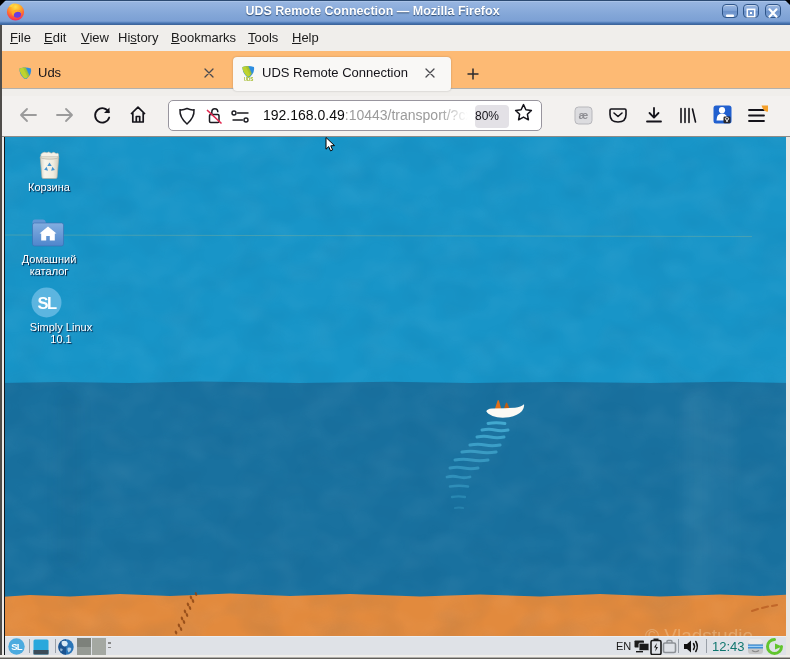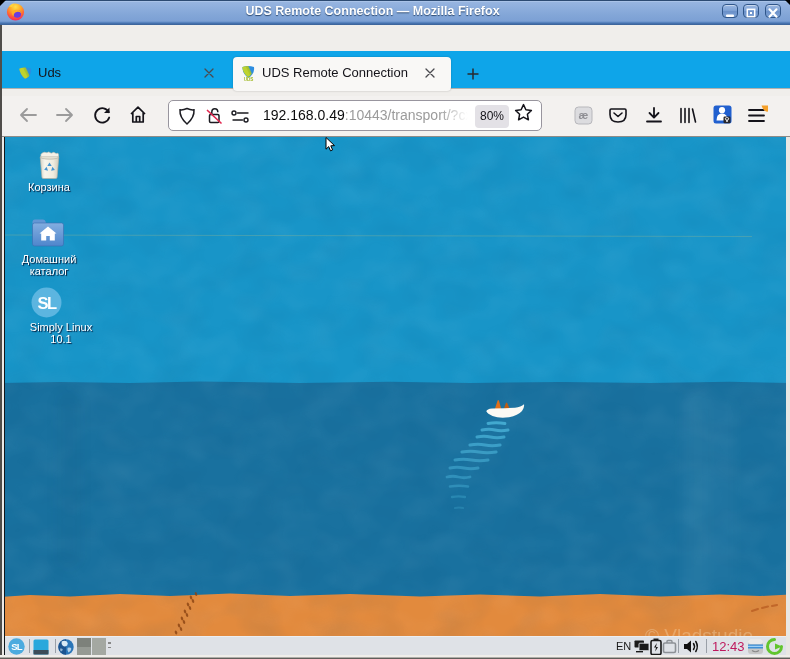--- a/index.html
+++ b/index.html
@@ -19,32 +19,32 @@
   #corner-tl{position:absolute;left:0;top:0;width:6px;height:6px;background:#000;
     clip-path:polygon(0 0,100% 0,0 100%);}
   #corner-tr{position:absolute;right:0;top:0;width:5px;height:5px;background:#000;
     clip-path:polygon(0 0,100% 0,100% 100%);}
 
   
   #menubar{position:absolute;left:0;top:25px;width:790px;height:26px;background:#f0eeeb;}
   .mi{position:absolute;top:0;height:26px;line-height:26px;font-size:13px;color:#1b1b1b;}
 
   
-  #tabbar{position:absolute;left:0;top:51px;width:790px;height:38px;background:#0ea5e9;border-bottom:1px solid #b3b1ad;text-align:right;}
+  #tabbar{position:absolute;left:0;top:51px;width:790px;height:38px;background:#fdba74;border-bottom:1px solid #b3b1ad;text-align:right;}
   #activetab{position:absolute;left:233px;top:6px;width:218px;height:34px;background:#f9f8f6;border-radius:4px;
     box-shadow:0 0 2px rgba(0,0,0,.25);}
   .tabtitle{font-size:13px;color:#15141a;}
 
   
   #navbar{position:absolute;left:0;top:96px;width:790px;height:40px;background:#f3f1ef;}
   #navline{position:absolute;left:0;top:136px;width:790px;height:1px;background:#8e8c88;}
   #urlbar{position:absolute;left:168px;top:4px;width:374px;height:31px;background:#fff;
     border:1px solid #98959e;border-radius:5px;}
   #zoomchip{position:absolute;left:306px;top:4px;width:34px;height:23px;background:#e3e1e6;border-radius:4px;
-    font-size:12px;color:#15141a;text-align:center;line-height:23px;}
+    font-size:12px;color:#15141a;line-height:23px;}
   #urltext{position:absolute;left:94px;top:6px;font-size:14px;color:#0c0c0d;white-space:nowrap;}
   #urltext .gray{color:#9b9b9b;}
 
   
   #content{position:absolute;left:0;top:137px;width:790px;height:518px;background:#1795c8;}
   #deskleft{position:absolute;left:4px;top:137px;width:1px;height:518px;background:#10151a;z-index:30;}
   #winleft{position:absolute;left:0;top:25px;width:2px;height:634px;background:#4f4d4a;z-index:31;}
   #winright{position:absolute;left:786px;top:137px;width:4px;height:518px;background:#e9e7e3;z-index:31;}
   #winbottom{position:absolute;left:0;top:655px;width:790px;height:4px;background:linear-gradient(to bottom,#f0eeea 0 2px,#6b6965 3px,#55534f 4px);z-index:32;}
 
@@ -89,20 +89,29 @@
     </div>
     <div class="winbtn" style="left:765px">
       <svg width="14" height="12" viewBox="0 0 14 12">
           <path d="M3.5,2.3 L10.5,9.7 M10.5,2.3 L3.5,9.7" stroke="#fff" stroke-width="2.2" stroke-linecap="round"></path>
         </svg>
     </div>
     <div id="corner-tl"></div>
       <div id="corner-tr"></div>
   </div>
 
+  <div id="menubar">
+    <div class="mi" style="left:10px"><u>F</u>ile</div>
+    <div class="mi" style="left:44px"><u>E</u>dit</div>
+    <div class="mi" style="left:81px"><u>V</u>iew</div>
+    <div class="mi" style="left:118px">Hi<u>s</u>tory</div>
+    <div class="mi" style="left:171px"><u>B</u>ookmarks</div>
+    <div class="mi" style="left:248px"><u>T</u>ools</div>
+    <div class="mi" style="left:292px"><u>H</u>elp</div>
+  </div>
 
   <div id="tabbar">
     <svg class="abs" style="left:18px;top:15px" width="15" height="15" viewBox="0 0 15 15">
       <path d="M1.5,2.5 Q7,0.5 13,2.5 Q14,8 9,12.5 Q7.5,13.5 6,12.5 Q1,8 1.5,2.5 Z" fill="#2d8de0"></path>
       <path d="M1.2,2.8 Q4,1.2 7,2 L10.5,10.6 Q9,12.6 7,12.8 Q5,11.5 3,8 Q1.5,5 1.2,2.8 Z" fill="#bed32f"></path>
       <path d="M5,1.6 L9.8,11.4 L11.5,9.6 L7.8,1.5 Z" fill="#a8c22a" opacity=".85"></path>
     </svg>
     <div class="abs tabtitle" style="left:38px;top:14px">Uds</div>
     <svg class="abs" style="left:203px;top:67px;position:absolute" width="13" height="13" viewBox="0 0 13 13"></svg>
     <svg class="abs" style="left:203px;top:16px" width="12" height="12" viewBox="0 0 12 12">
@@ -352,21 +361,21 @@
     <svg class="abs" style="left:657px;top:2px" width="15" height="15" viewBox="0 0 15 15">
       <rect x="1.5" y="4" width="12" height="9.5" rx="1.5" fill="none" stroke="#8d9196" stroke-width="1.6"></rect>
       <path d="M5,4 L5,2.5 Q5,1.5 6,1.5 L9,1.5 Q10,1.5 10,2.5 L10,4" fill="none" stroke="#8d9196" stroke-width="1.4"></path>
     </svg>
     <div class="abs" style="left:673px;top:2px;width:1px;height:14px;background:#9aa0a8"></div>
     <svg class="abs" style="left:678px;top:2px" width="17" height="15" viewBox="0 0 17 15">
       <path d="M1,5 L4,5 L8,1.5 L8,13.5 L4,10 L1,10 Z" fill="#111"></path>
       <path d="M10.5,4.5 Q12.5,7.5 10.5,10.5 M12.8,2.5 Q15.8,7.5 12.8,12.5" stroke="#111" stroke-width="1.5" fill="none" stroke-linecap="round"></path>
     </svg>
     <div class="abs" style="left:701px;top:2px;width:1px;height:14px;background:#9aa0a8"></div>
-    <div class="abs" style="left:707px;top:2px;font-size:13px;color:#be185d">12:43</div>
+    <div class="abs" style="left:707px;top:2px;font-size:13px;color:#0f766e">12:43</div>
     <svg class="abs" style="left:742px;top:1px" width="17" height="17" viewBox="0 0 17 17">
       <rect x="1" y="1" width="15" height="15" rx="3" fill="#c7c7c7"></rect>
       <rect x="1" y="1" width="15" height="5" rx="2.5" fill="#e9e9e9"></rect>
       <rect x="1" y="6.5" width="15" height="4" fill="#3f8fd6"></rect>
       <rect x="1" y="7.8" width="15" height="1.2" fill="#9fd0f5"></rect>
       <path d="M5,12.5 Q8.5,15 12,12.5" stroke="#8a8a8a" stroke-width="1.2" fill="none"></path>
     </svg>
     <svg class="abs" style="left:761px;top:1px" width="17" height="17" viewBox="0 0 17 17">
       <path d="M8.5,1.5 A7,7 0 1 0 15.5,8.5" fill="none" stroke="#62c52e" stroke-width="3" stroke-linecap="round"></path>
       <path d="M9,5.5 L16,8.5 L9,11.5 Z" fill="#62c52e"></path>

